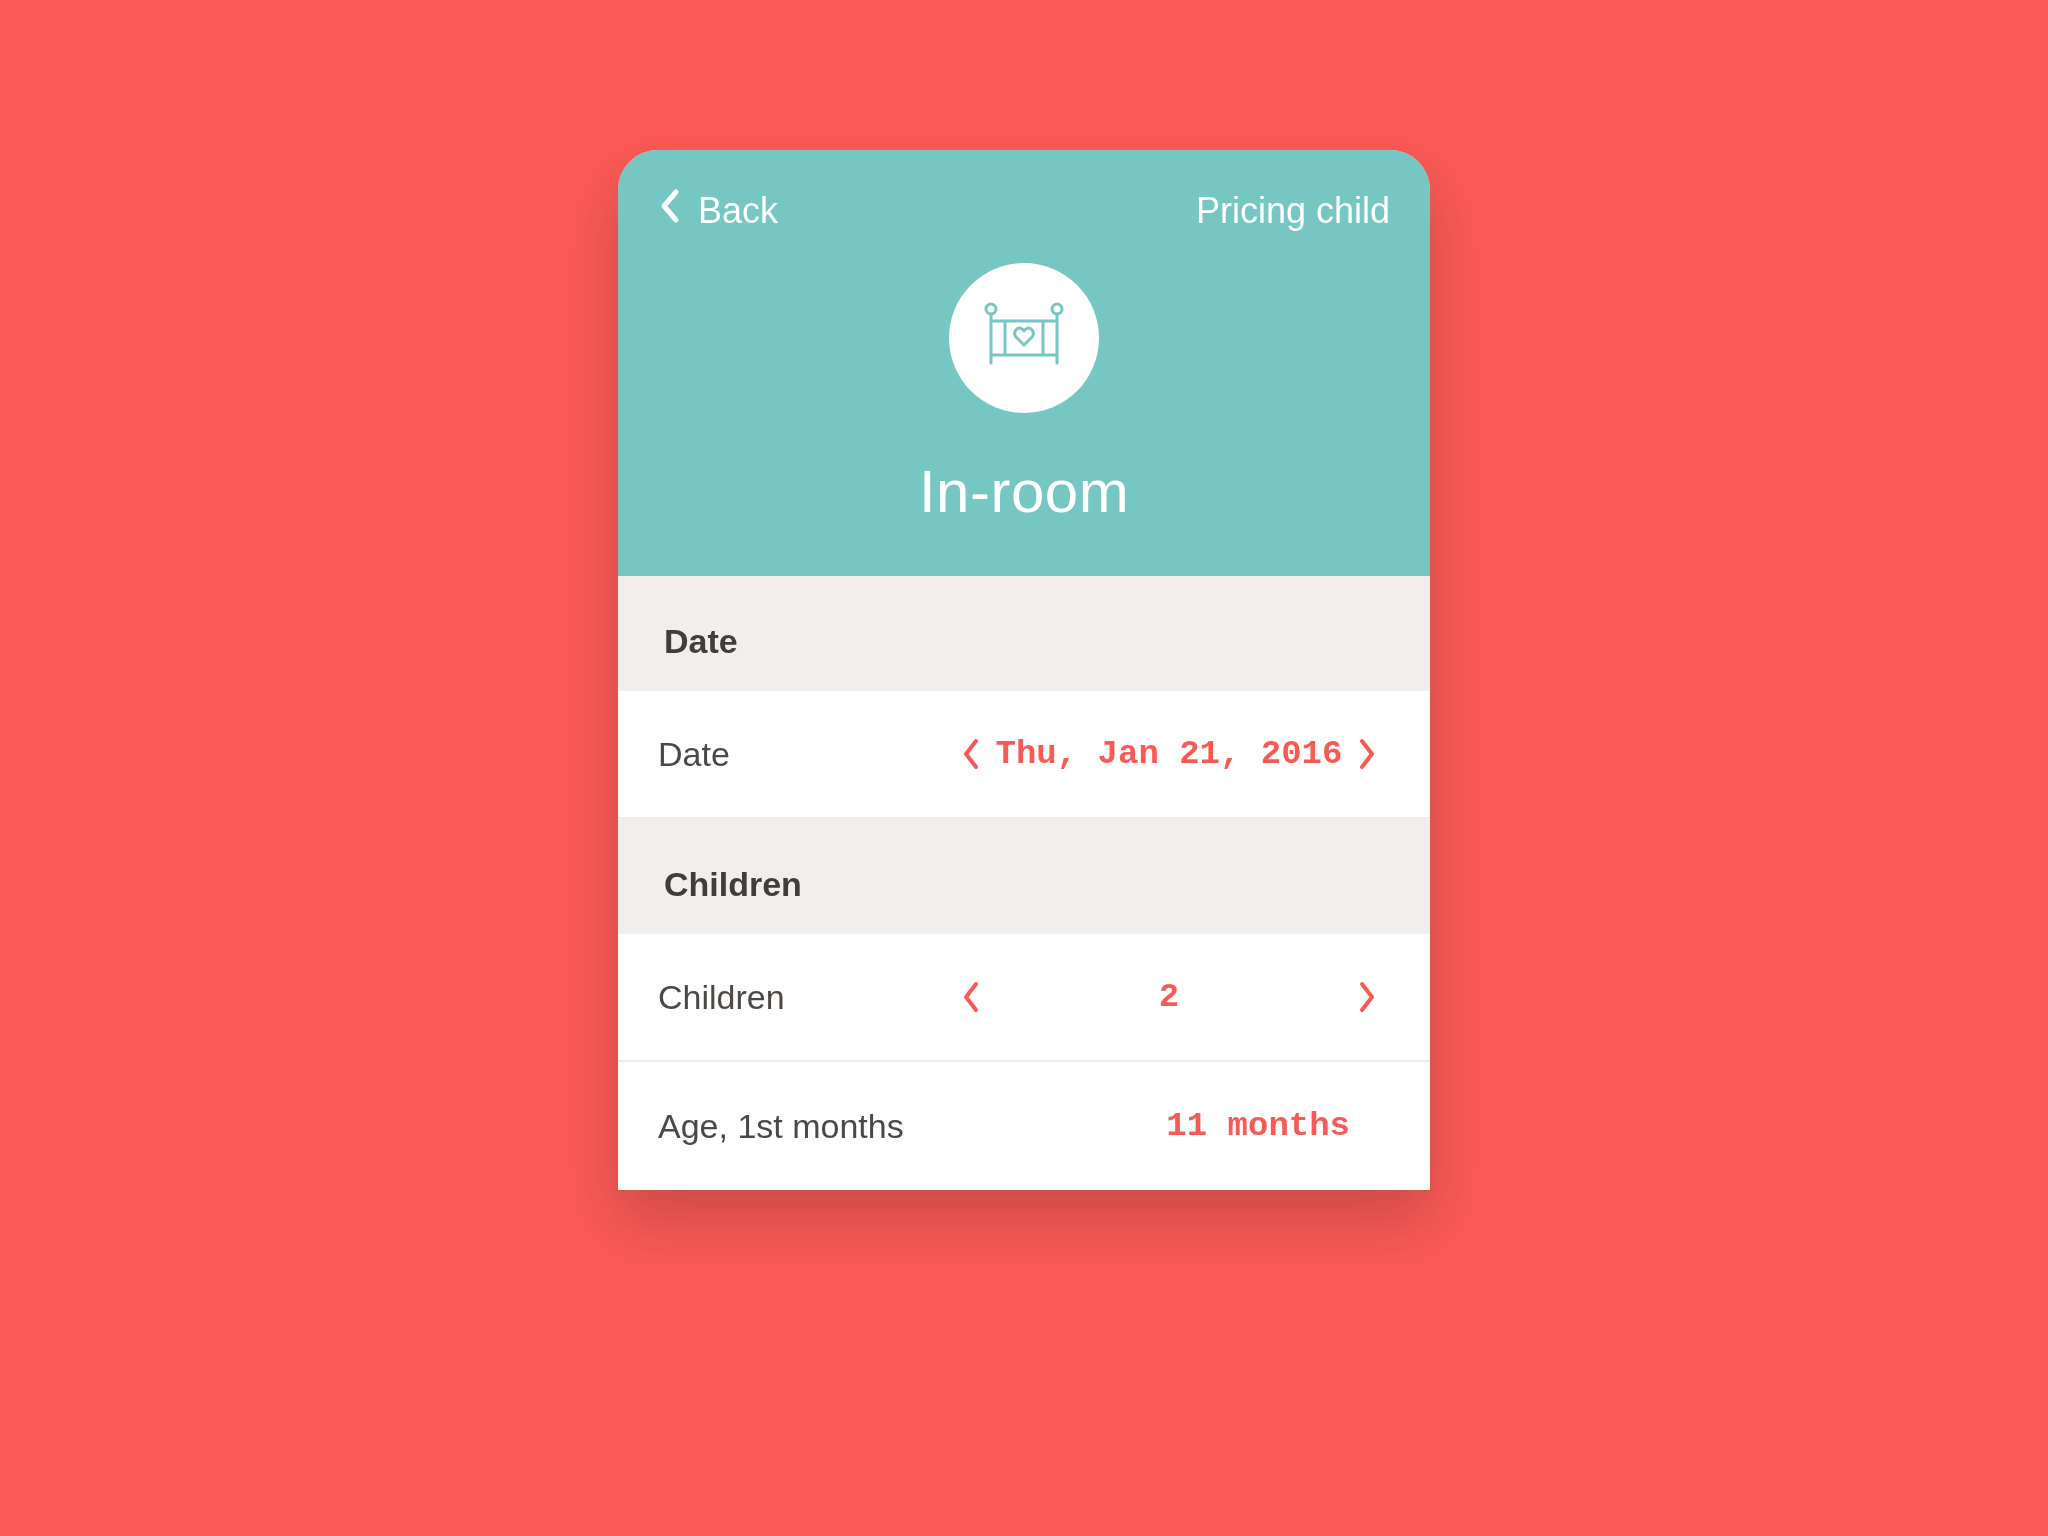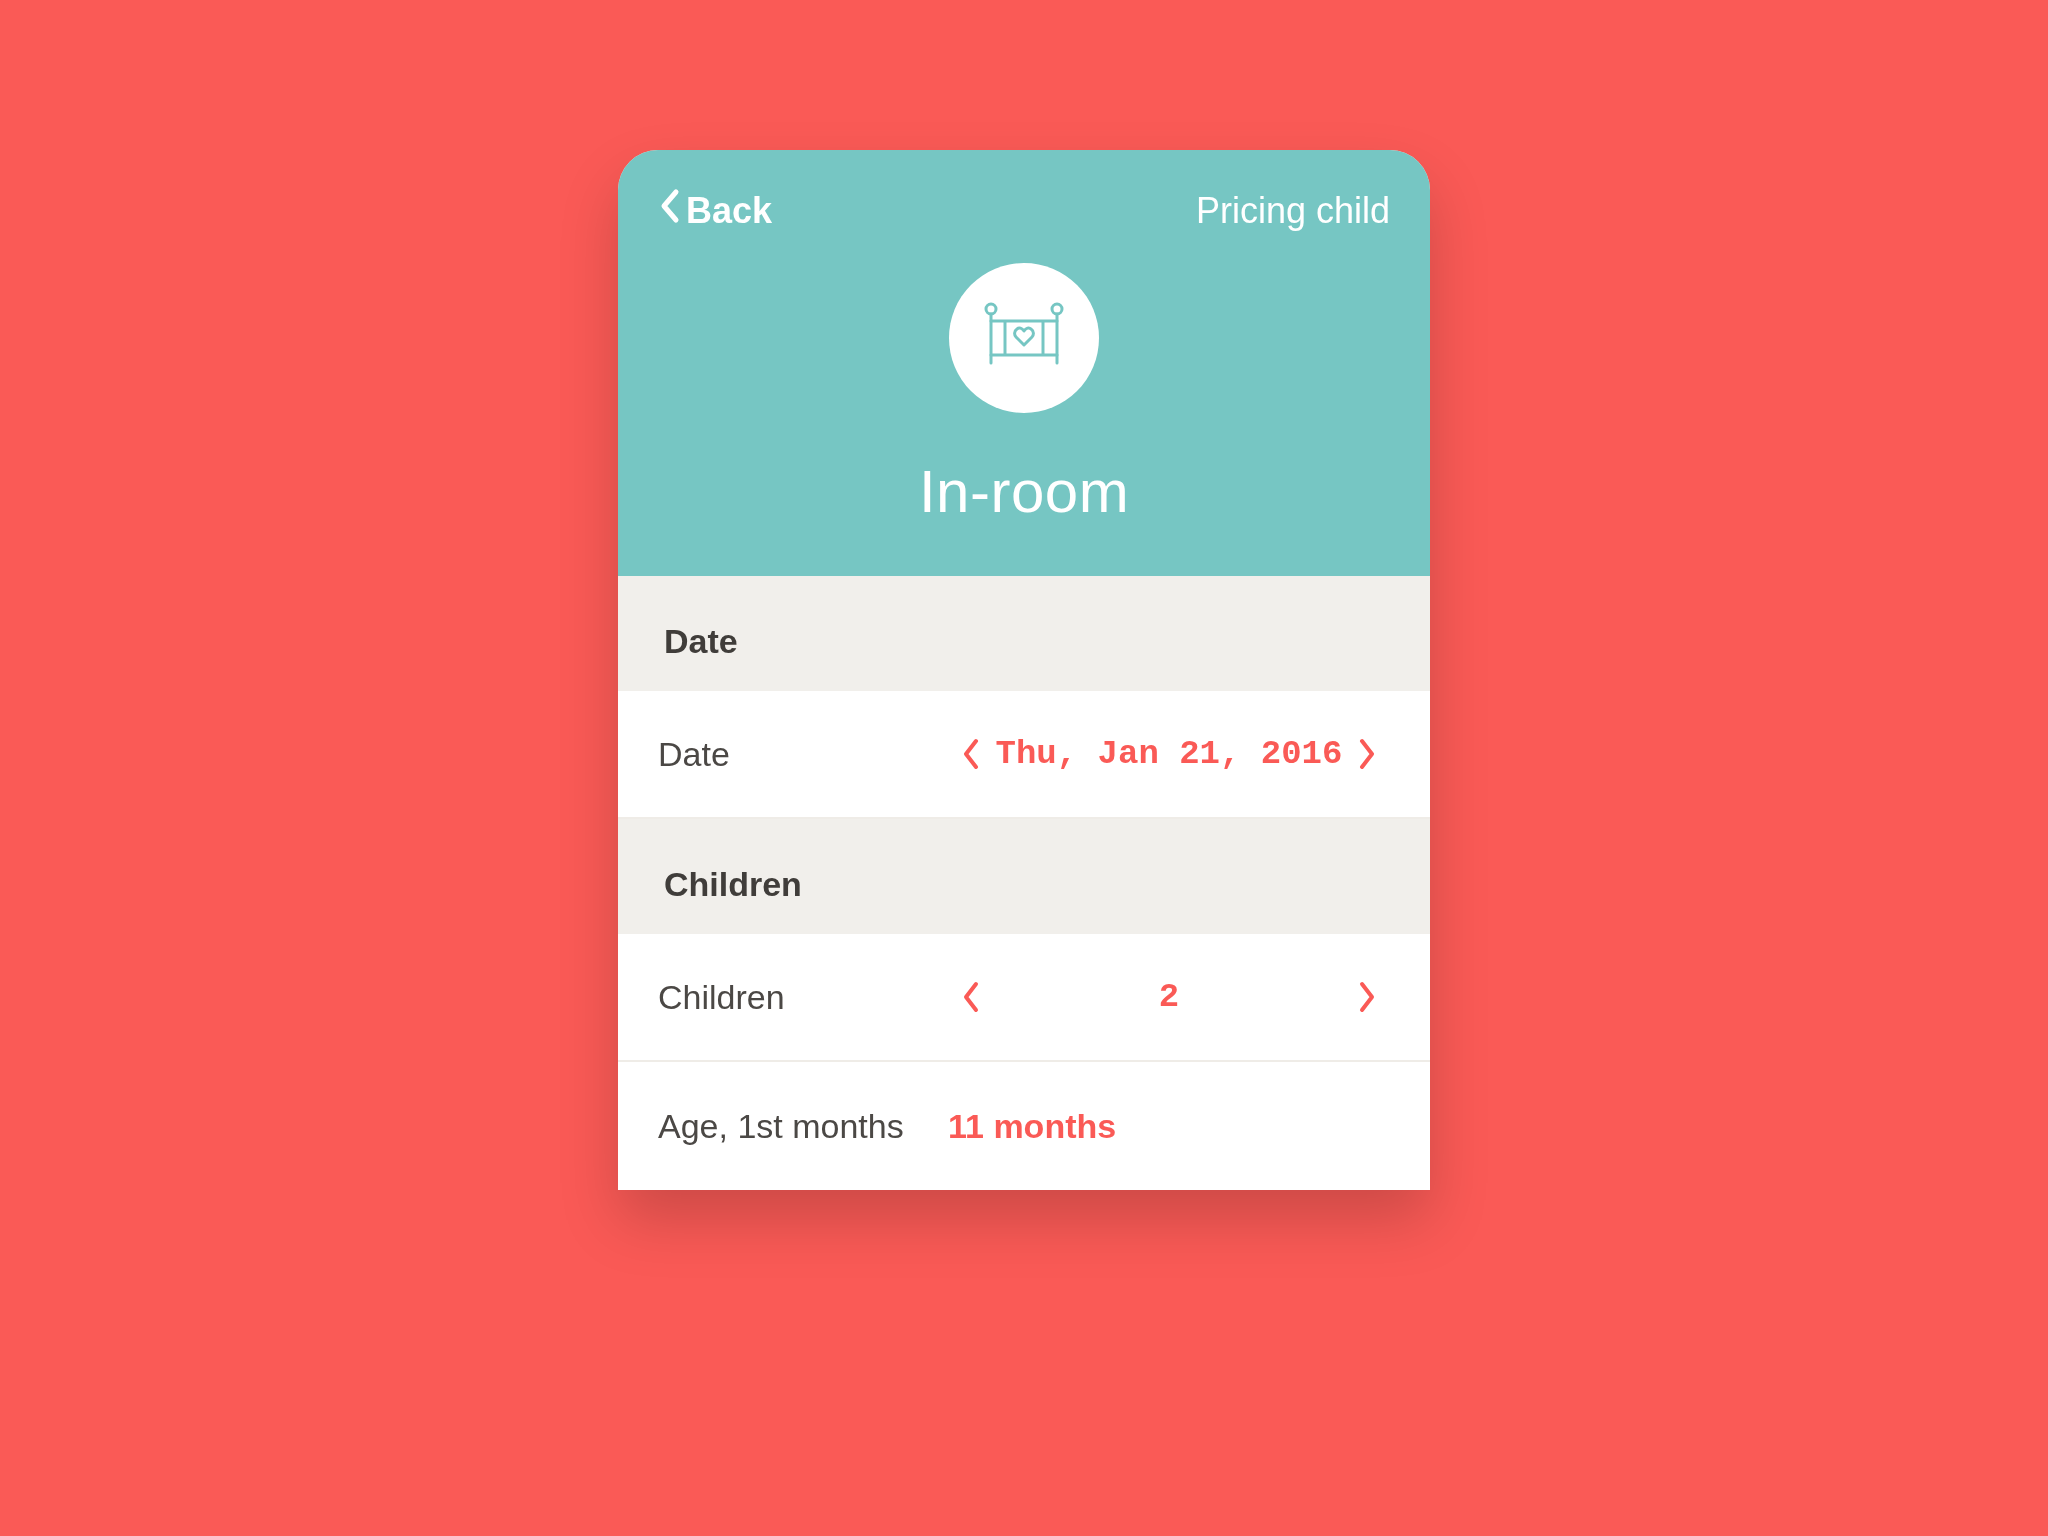--- a/index.html
+++ b/index.html
@@ -30,22 +30,21 @@
   .nav-row {
     display: flex;
     justify-content: space-between;
     align-items: center;
     font-size: 36px;
     font-weight: 500;
   }
   .back {
     display: flex;
     align-items: center;
-    gap: 6px;
-    font-weight: bold;
+    gap: 18px;
   }
   .hero {
     display: flex;
     flex-direction: column;
     align-items: center;
     margin-top: 30px;
   }
   .circle {
     width: 150px;
     height: 150px;
@@ -93,22 +92,23 @@
   }
   .value {
     flex: 1;
     text-align: center;
     color: #fa5a56;
     font-size: 34px;
     font-weight: 600;
   }
   .value.solo {
     flex: 1;
-    text-align: left;
+    text-align: right;
     padding-right: 40px;
+    font-family: Liberation Mono, monospace;
   }
   .chev {
     width: 44px;
     height: 44px;
     display: flex;
     align-items: center;
     justify-content: center;
     color: #fa5a56;
   }
   .chev svg { display: block; }

